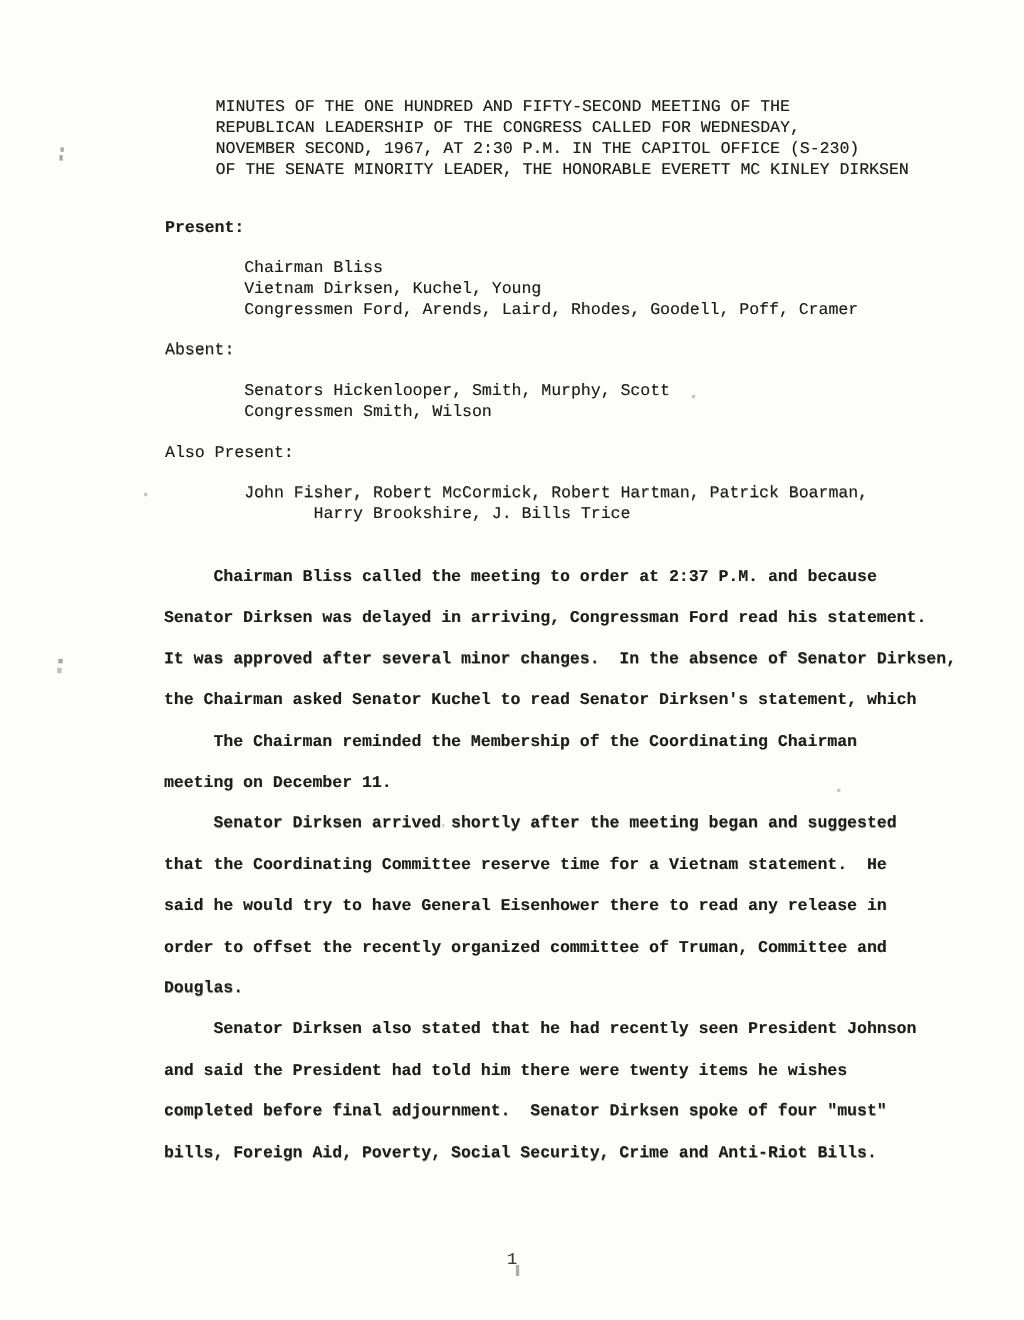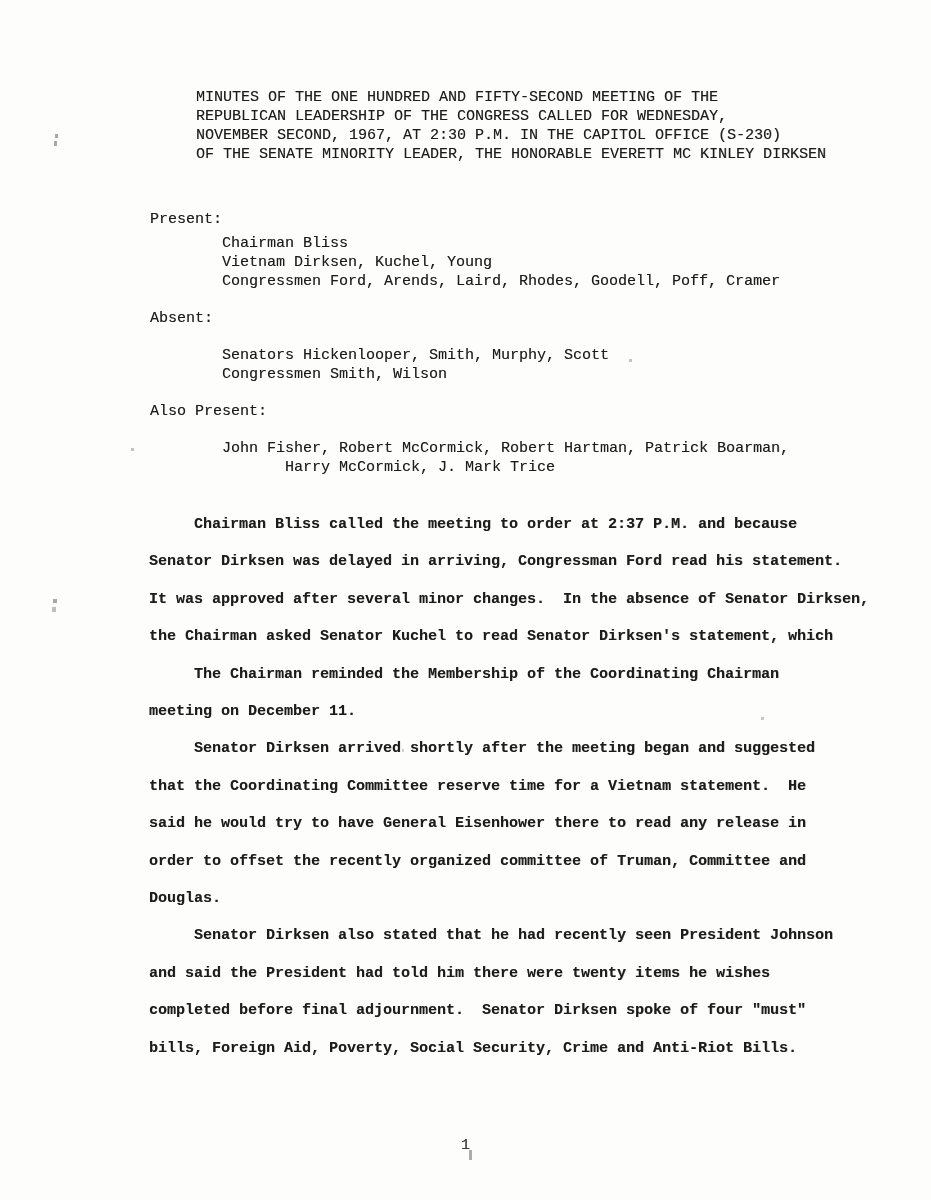--- a/index.html
+++ b/index.html
@@ -25,21 +25,21 @@
     position: absolute;
     left: 196px;
     top: 88px;
     line-height: 19px;
   }
   .sec-label {
     position: absolute;
     left: 150px;
     line-height: 19px;
   }
-  .label-present      { top: 210px; }
+  .label-present      { top: 198px; font-weight: bold; }
   .label-absent       { top: 309px; }
   .label-also-present { top: 402px; }
   .att-list {
     position: absolute;
     left: 222px;
     line-height: 19px;
   }
   .list-present      { top: 234px; }
   .list-absent       { top: 346px; }
   .list-also-present { top: 439px; }
@@ -96,21 +96,21 @@
 
   <div class="sec-label label-absent">Absent:</div>
   <div class="att-list list-absent">
       <div class="line">Senators Hickenlooper, Smith, Murphy, Scott</div>
       <div class="line">Congressmen Smith, Wilson</div>
     </div>
 
   <div class="sec-label label-also-present">Also Present:</div>
   <div class="att-list list-also-present">
       <div class="line">John Fisher, Robert McCormick, Robert Hartman, Patrick Boarman,</div>
-      <div class="line">       Harry McCormick, J. Mark Trice</div>
+      <div class="line">       Harry Brookshire, J. Bills Trice</div>
     </div>
 
   <div class="body-block">
       <div class="line">     Chairman Bliss called the meeting to order at 2:37 P.M. and because</div>
       <div class="line">Senator Dirksen was delayed in arriving, Congressman Ford read his statement.</div>
       <div class="line">It was approved after several minor changes.  In the absence of Senator Dirksen,</div>
       <div class="line">the Chairman asked Senator Kuchel to read Senator Dirksen's statement, which</div>
       <div class="line">     The Chairman reminded the Membership of the Coordinating Chairman</div>
       <div class="line">meeting on December 11.</div>
       <div class="line">     Senator Dirksen arrived shortly after the meeting began and suggested</div>

